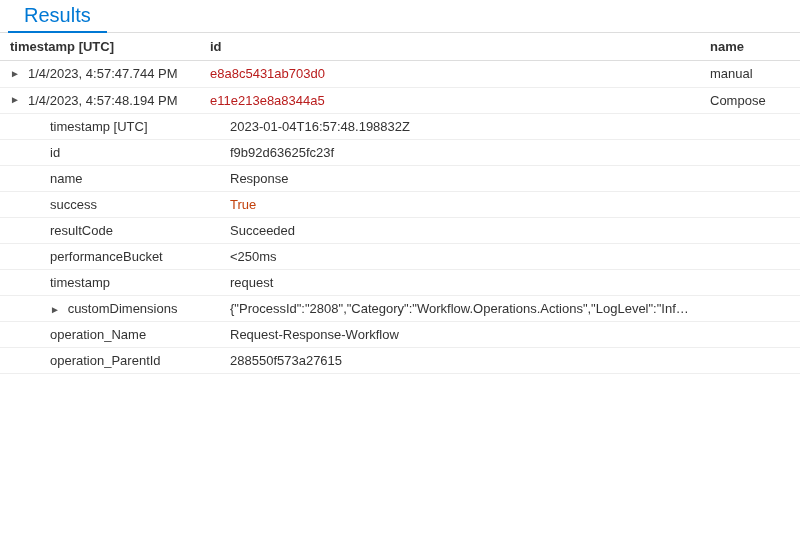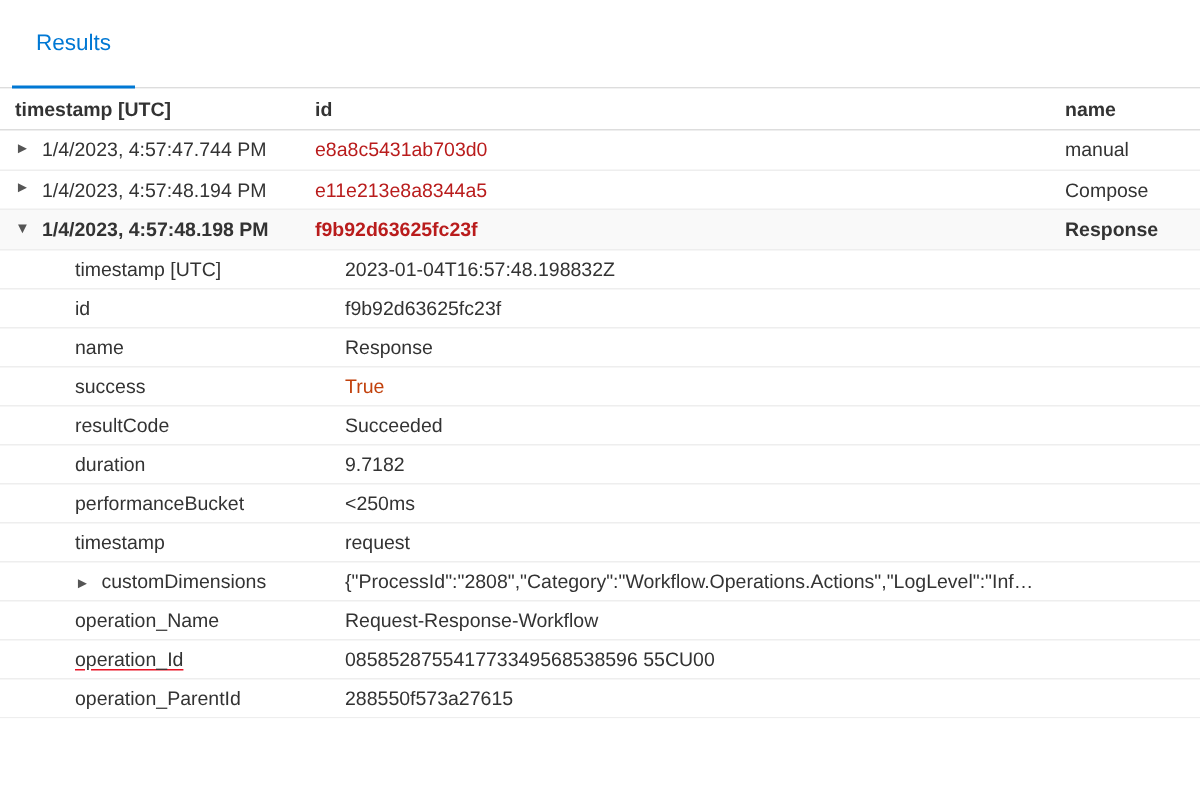--- a/index.html
+++ b/index.html
@@ -9,23 +9,23 @@
       background: #fff;
       color: #333;
     }
 
     .tabs {
       display: flex;
       border-bottom: 1px solid #ddd;
       padding: 0 8px;
     }
     .tab {
-      padding: 20px 16px;
+      padding: 4px 16px;
       cursor: pointer;
-      font-size: 15px;
+      font-size: 20px;
       color: #555;
       border-bottom: 2px solid transparent;
       margin-bottom: -1px;
     }
     .tab.active {
       color: #0078d4;
       border-bottom: 2px solid #0078d4;
       font-weight: 500;
     }
 
@@ -164,30 +164,20 @@
         <tr>
       <td class="col-timestamp">
         <span class="chevron">►</span>1/4/2023, 4:57:48.194 PM
       </td>
       <td class="col-id">
         <a class="link-blue">e11e213e8a8344a5</a>
       </td>
       <td class="col-name">Compose</td>
 
     </tr>
-        <tr class="row-expanded">
-      <td class="col-timestamp">
-        <span class="chevron">▼</span>1/4/2023, 4:57:48.198 PM
-      </td>
-      <td class="col-id">
-        <a class="link-blue">f9b92d63625fc23f</a>
-      </td>
-      <td class="col-name">Response</td>
-
-    </tr>
         <tr class="detail-row">
           <td class="detail-key" style="padding-left:50px;"><span>timestamp [UTC]</span></td>
           <td class="detail-value"><span>2023-01-04T16:57:48.198832Z</span></td>
           <td></td>
 
         </tr>
         <tr class="detail-row">
           <td class="detail-key" style="padding-left:50px;"><span>id</span></td>
           <td class="detail-value"><span>f9b92d63625fc23f</span></td>
           <td></td>
@@ -205,52 +195,40 @@
           <td></td>
 
         </tr>
         <tr class="detail-row">
           <td class="detail-key" style="padding-left:50px;"><span>resultCode</span></td>
           <td class="detail-value"><span>Succeeded</span></td>
           <td></td>
 
         </tr>
         <tr class="detail-row">
-          <td class="detail-key" style="padding-left:50px;"><span>duration</span></td>
-          <td class="detail-value"><span>9.7182</span></td>
-          <td></td>
-
-        </tr>
-        <tr class="detail-row">
           <td class="detail-key" style="padding-left:50px;"><span>performanceBucket</span></td>
           <td class="detail-value"><span>&lt;250ms</span></td>
           <td></td>
 
         </tr>
         <tr class="detail-row">
           <td class="detail-key" style="padding-left:50px;"><span>timestamp</span></td>
           <td class="detail-value"><span>request</span></td>
           <td></td>
 
         </tr>
         <tr class="detail-row">
           <td class="detail-key" style="padding-left:50px;margin-left:11px;"><span class="nested-chevron">►</span> <span>customDimensions</span></td>
           <td class="detail-value"><span>{"ProcessId":"2808","Category":"Workflow.Operations.Actions","LogLevel":"Information","resourc</span></td>
           <td></td>
 
         </tr>
         <tr class="detail-row">
           <td class="detail-key" style="padding-left:50px;"><span>operation_Name</span></td>
           <td class="detail-value"><span>Request-Response-Workflow</span></td>
-          <td></td>
-
-        </tr>
-        <tr class="detail-row">
-          <td class="detail-key" style="padding-left:50px;"><span class="detail-key-underline">operation_Id</span></td>
-          <td class="detail-value"><span>085852875541773349568538596 55CU00</span></td>
           <td></td>
 
         </tr>
         <tr class="detail-row">
           <td class="detail-key" style="padding-left:50px;"><span>operation_ParentId</span></td>
           <td class="detail-value"><span>288550f573a27615</span></td>
           <td></td>
 
         </tr>
       </tbody>

